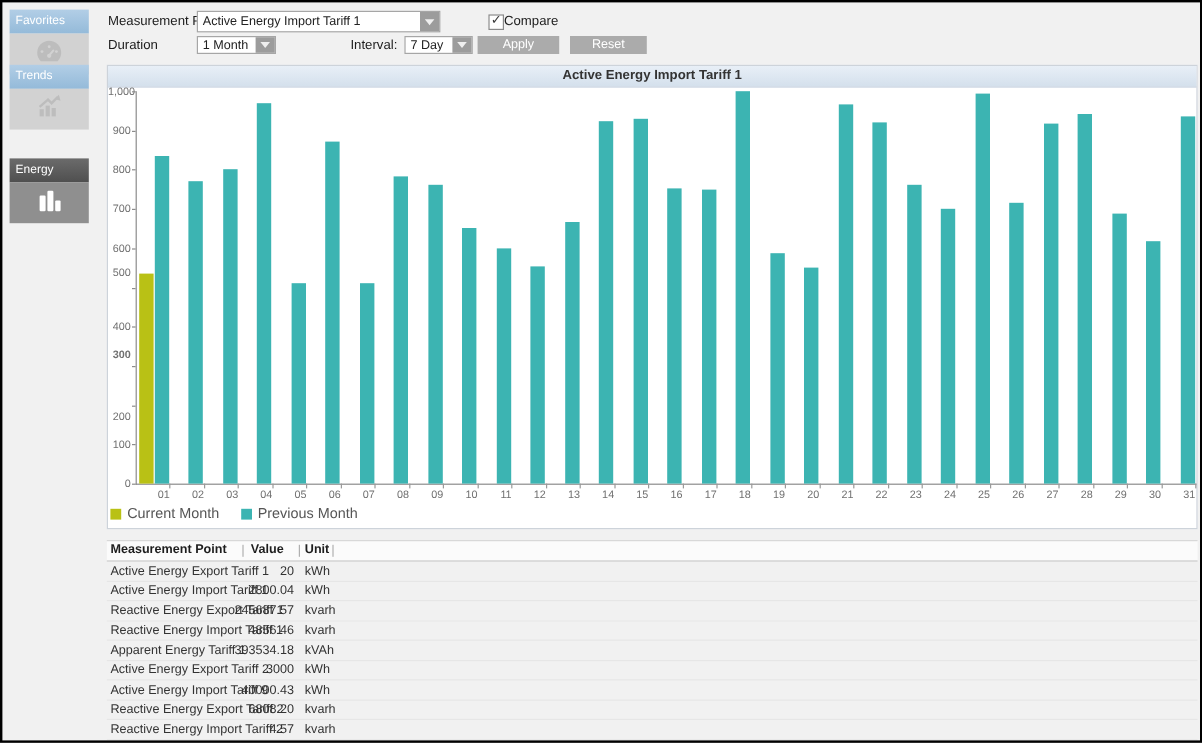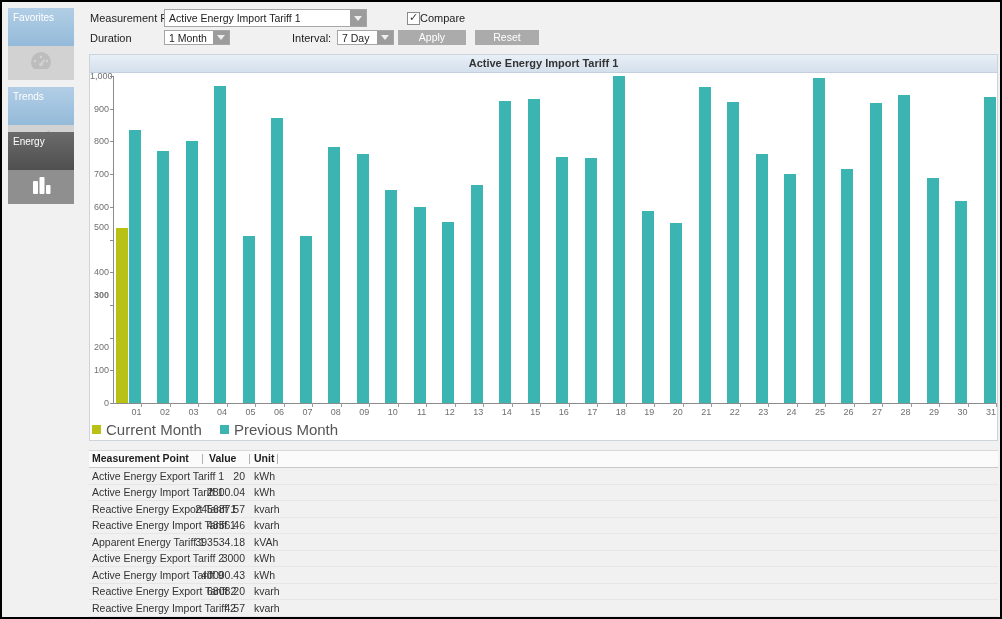--- a/index.html
+++ b/index.html
@@ -1,21 +1,21 @@
 <!DOCTYPE html>
 <html><head>
 <meta charset="utf-8">
 <style>
   html,body{margin:0;padding:0;}
   body{font-family:"Liberation Sans",sans-serif;background:#555;}
   #screen{position:relative;width:1002px;height:619px;background:#f1f1f1;border:2px solid #000;
           box-sizing:border-box;overflow:hidden;cursor:default;}
   
   .side-section{position:absolute;left:6px;width:66px;}
-  .side-head{height:38px;line-height:20px;padding-left:5px;font-size:10px;color:#fff;
+  .side-head{height:20px;line-height:20px;padding-left:5px;font-size:10px;color:#fff;
              background:linear-gradient(#b2cee6,#94bad9);box-sizing:border-box;}
   .side-body{height:34px;background:#d2d2d2;display:flex;align-items:center;justify-content:center;}
   .side-section.active .side-head{background:linear-gradient(#6b6b6b,#4f4f4f);}
   .side-section.active .side-body{background:#8f8f8f;}
   
   .ctl-label{position:absolute;font-size:11px;color:#1c1c1c;white-space:nowrap;}
   .combo{position:absolute;background:#fff;border:1px solid #a6a6a6;box-sizing:border-box;
          display:flex;align-items:stretch;}
   .combo .txt{flex:1;font-size:10.5px;color:#222;padding:1px 4px;white-space:nowrap;overflow:hidden;
               display:flex;align-items:center;}
@@ -37,21 +37,21 @@
   .slot{flex:1;position:relative;}
   .bar{position:absolute;bottom:0;width:12px;}
   .xtick{position:absolute;right:0;bottom:-4px;width:1px;height:4px;background:#9a9a9a;}
   .ylab{position:absolute;left:0;width:19px;text-align:right;font-size:9px;color:#707070;}
   .ytick{position:absolute;left:20px;width:3px;height:1px;background:#8c8c8c;}
   #x-axis-labels{position:absolute;left:23px;top:352px;width:883px;display:flex;}
   .xlab{flex:1;text-align:right;font-size:9px;color:#707070;}
   #legend{position:absolute;left:2px;top:366px;display:flex;gap:18px;align-items:center;}
   .leg-item{display:flex;align-items:center;}
   .leg-swatch{width:9px;height:9px;margin-right:5px;}
-  .leg-label{font-size:15px;color:#555;}
+  .leg-label{font-size:12px;color:#555;}
   
   #table-panel{position:absolute;left:87px;top:448px;width:909px;}
   #thead{position:relative;height:16px;background:#fbfbfb;border-top:1px solid #d8d8d8;
          border-bottom:1px solid #c9c9c9;}
   .th{position:absolute;top:1px;font-size:10.5px;font-weight:bold;color:#1e1e1e;}
   .hsep{position:absolute;top:3px;width:1px;height:10px;background:#b0b0b0;}
   .trow{position:relative;height:15.5px;border-bottom:1px solid rgba(0,0,0,0.045);}
   .td{position:absolute;top:1.5px;font-size:10.5px;color:#333;white-space:nowrap;}
   .td.name{left:3px;}
   .td.value{left:80px;width:76px;text-align:right;}
@@ -71,21 +71,21 @@
           <circle cx="7" cy="12" r="1.2" fill="#d2d2d2"></circle>
             <circle cx="13" cy="8" r="1.2" fill="#d2d2d2"></circle>
           <circle cx="19" cy="12" r="1.2" fill="#d2d2d2"></circle>
           <rect x="12.2" y="9" width="1.8" height="7" rx="0.9" fill="#d2d2d2" transform="rotate(40 13 15)"></rect>
           <circle cx="13" cy="15.5" r="1.8" fill="#d2d2d2"></circle>
         </svg>
       </span>
     </div>
   </div>
 
-  <div class="side-section" style="top:85px">
+  <div class="side-section" style="top:52px">
     <div class="side-head">Trends</div>
     <div class="side-body">
       <span>
         <svg width="26" height="24" viewBox="0 0 26 24">
           <rect x="5" y="14" width="3.5" height="6" fill="#bdbdbd"></rect>
           <rect x="10" y="11" width="3.5" height="9" fill="#bdbdbd"></rect>
           <rect x="15" y="13" width="3.5" height="7" fill="#bdbdbd"></rect>
           <path d="M5 12 L12 6 L15 9 L20 4" stroke="#bdbdbd" stroke-width="2" fill="none"></path>
           <path d="M21 2 l1.5 5 -5-1.5 z" fill="#bdbdbd"></path>
         </svg>

